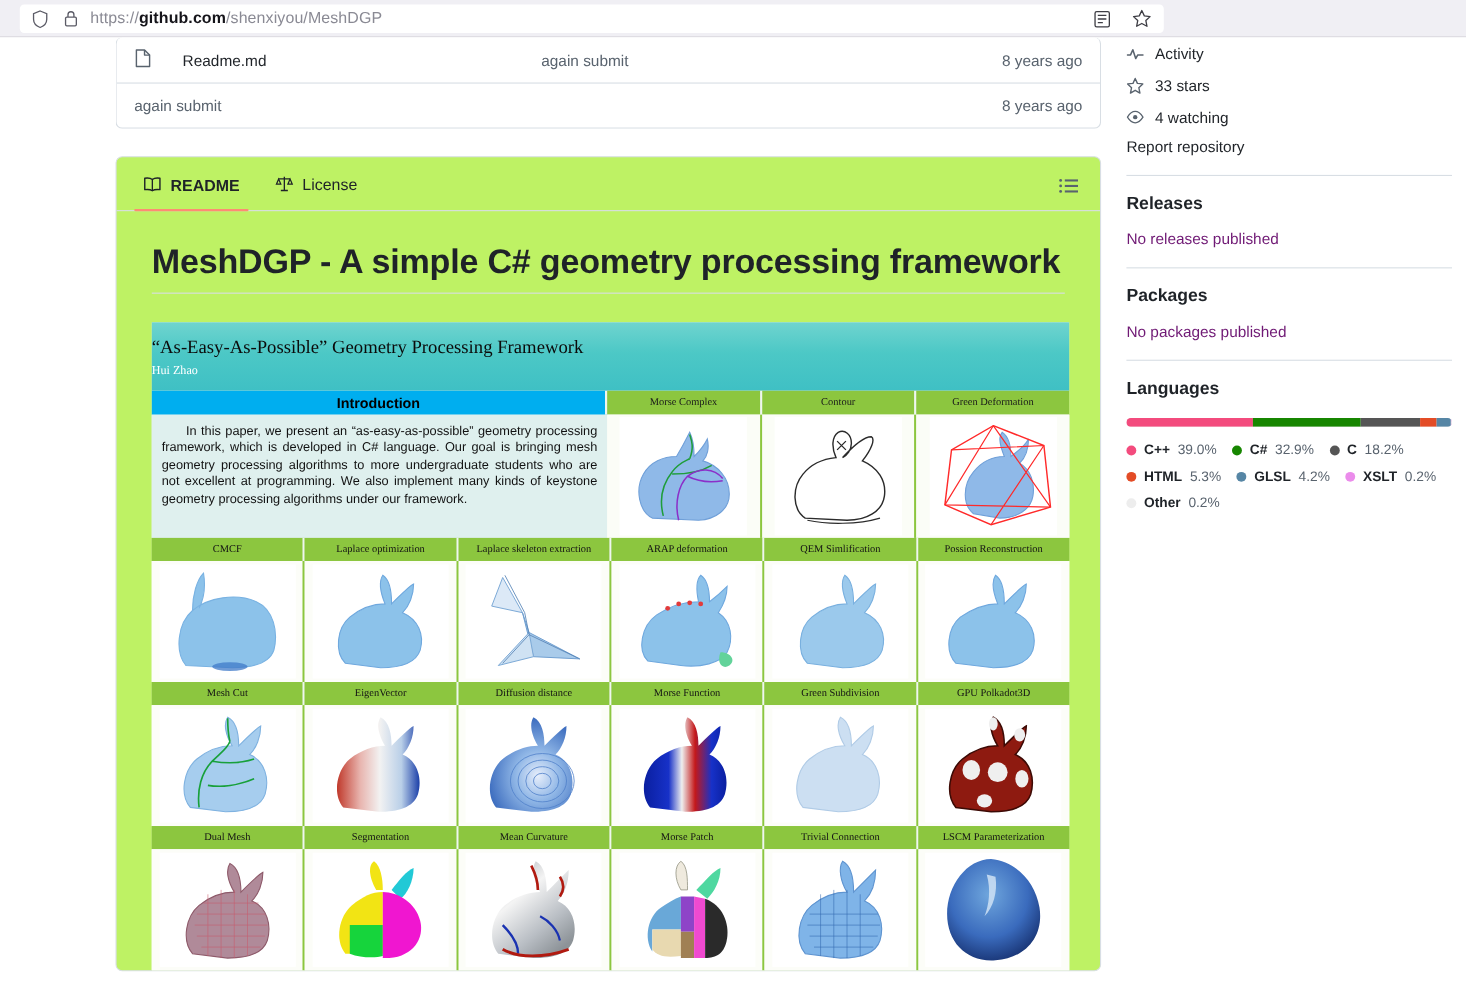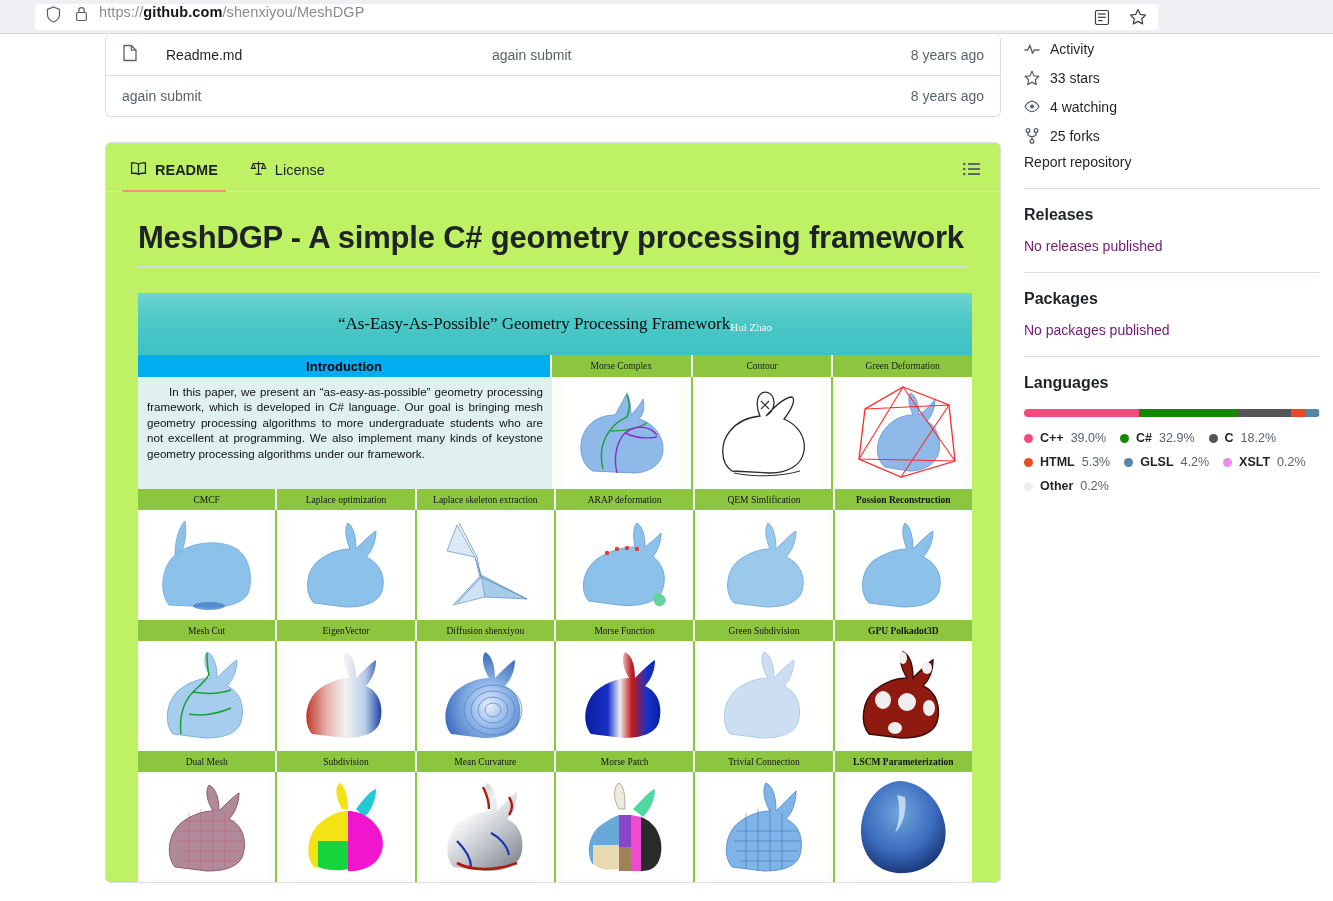--- a/index.html
+++ b/index.html
@@ -14,26 +14,25 @@
   
   #browser-chrome {
     position: absolute; top: 0; left: 0;
     width: 1333px; height: 34px;
     background: #f0eff4;
     border-bottom: 1px solid #d8d6dc;
     display: flex; align-items: center;
   }
   .urlbar {
     position: absolute; left: 18px; top: 4px;
-    width: 1123px; height: 26px;
+    width: 1040px; height: 26px;
     background: #ffffff;
     border-radius: 4px;
-    display: flex; align-items: flex-start;
+    display: flex; align-items: center;
     padding: 0 8px;
-    margin-left: 17px;
   }
   .chrome-icon { width: 20px; height: 20px; display: flex; align-items: center; justify-content: center; flex: 0 0 auto; }
   .url-text {
     font-size: 14.5px; color: #8a8a94; margin-left: 8px;
     white-space: nowrap; letter-spacing: 0.1px;
   }
   .url-text b { color: #15141a; font-weight: 700; }
   .url-right { position: absolute; right: 10px; top: 0; height: 26px; display: flex; align-items: center; gap: 16px; }
 
   
@@ -94,21 +93,21 @@
     font-size: 31px; font-weight: 600; color: #1f2328;
     padding-bottom: 10px; border-bottom: 1px solid #d8dee4;
     letter-spacing: -0.2px;
   }
 
   
   .teaser { margin-top: 26px; width: 834px; background: #eef6ef; }
   .banner {
     height: 62px;
     background: linear-gradient(180deg,#6fd4cf 0%, #4cc8c6 45%, #3fc0c4 100%);
-    display: flex; flex-direction: row; align-items: center; justify-content: center;
+    display: flex; flex-direction: column; justify-content: center;
     position: relative;
   }
   .banner-title { font-family: "Liberation Serif", serif; font-size: 17px; color: #0b0b0b; }
   .banner-author { font-family: "Liberation Serif", serif; font-size: 11px; color: #ffffff; margin-top: 5px; }
 
   .intro-strip { display: flex; height: 22px; }
   .intro-cell {
     background: #00aeef; color: #000; font-weight: 700;
     font-size: 13px; display: flex; align-items: center; justify-content: center;
     width: 414px; border-right: 2px solid #eef6ef;
@@ -135,21 +134,21 @@
   }
   .thumb-cell:last-child { border-right: none; }
 
   .label-row { display: flex; height: 21px; background: #8cc63f; }
   .label-cell {
     flex: 1; display: flex; align-items: center; justify-content: center;
     background: #8cc63f; color: #141414; font-size: 9.5px;
     font-family: "Liberation Serif", serif;
     border-right: 2px solid #eef6ef;
   }
-  .label-cell:last-child { border-right: none; font-weight: bold; }
+  .label-cell:last-child { border-right: none; }
 
   .img-row { display: flex; height: 110px; background: #fbfdf7; }
   .img-cell {
     flex: 1; display: flex; align-items: center; justify-content: center;
     background: #fcfdf8; border-right: 2px solid #8cc63f;
   }
   .img-cell:last-child { border-right: none; }
   .img-cell svg { display: block; }
 
   
@@ -375,21 +374,21 @@
               <svg width="124" height="104" viewBox="0 0 124 104">
                   <rect width="124" height="104" fill="#fff"></rect>
                 <path d="M28 90 C18 80 20 58 32 48 C44 40 56 36 66 36 C62 26 60 16 64 10 C70 14 72 26 72 36 C80 28 88 20 92 18 C92 28 88 38 82 44 C96 50 102 64 98 78 C94 90 80 94 62 94 Z" fill="#8cc2ea" stroke="#6fa8de" stroke-width="1"></path>
               </svg>
             </div>
           </div>
 
           <div class="label-row">
             <div class="label-cell">Mesh Cut</div>
             <div class="label-cell">EigenVector</div>
-            <div class="label-cell">Diffusion shenxiyou</div>
+            <div class="label-cell">Diffusion distance</div>
             <div class="label-cell">Morse Function</div>
             <div class="label-cell">Green Subdivision</div>
             <div class="label-cell">GPU Polkadot3D</div>
           </div>
           <div class="img-row">
             <div class="img-cell">
               <svg width="124" height="104" viewBox="0 0 124 104">
                   <rect width="124" height="104" fill="#fff"></rect>
                 <path d="M28 90 C18 78 22 56 34 46 C44 38 56 34 66 34 C60 24 58 14 62 8 C70 12 72 24 72 34 C80 26 88 18 92 16 C92 26 88 36 82 42 C96 48 100 64 96 78 C92 90 78 94 60 94 Z" fill="#a6cdee" stroke="#7fb2e0" stroke-width="1"></path>
                 <path d="M36 90 C34 74 38 58 48 48 C56 40 62 36 64 30 M64 30 C62 22 62 14 62 9 M48 48 C60 50 74 50 86 46 M44 70 C56 72 72 70 86 64" fill="none" stroke="#18a03a" stroke-width="1.5"></path>
@@ -460,21 +459,21 @@
                 <ellipse cx="42" cy="56" rx="8" ry="9" fill="#efefef"></ellipse>
                 <ellipse cx="66" cy="58" rx="9" ry="9" fill="#efefef"></ellipse>
                 <ellipse cx="88" cy="64" rx="6" ry="8" fill="#efefef"></ellipse>
                 <ellipse cx="54" cy="84" rx="7" ry="6" fill="#efefef"></ellipse>
               </svg>
             </div>
           </div>
 
           <div class="label-row">
             <div class="label-cell">Dual Mesh</div>
-            <div class="label-cell">Subdivision</div>
+            <div class="label-cell">Segmentation</div>
             <div class="label-cell">Mean Curvature</div>
             <div class="label-cell">Morse Patch</div>
             <div class="label-cell">Trivial Connection</div>
             <div class="label-cell">LSCM Parameterization</div>
           </div>
           <div class="img-row">
             <div class="img-cell">
               <svg width="124" height="104" viewBox="0 0 124 104">
                   <rect width="124" height="104" fill="#fff"></rect>
                 <path d="M30 92 C20 80 24 58 36 48 C46 40 58 36 68 36 C62 26 60 16 64 10 C72 14 74 26 74 36 C82 28 90 20 94 18 C94 28 90 38 84 44 C98 50 102 66 98 80 C94 92 80 96 62 96 Z" fill="#b08a99" stroke="#8e5a6a" stroke-width="1"></path>
@@ -580,31 +579,20 @@
     <div class="side-stat">
       <span class="ic">
         <svg width="17" height="13" viewBox="0 0 17 13">
             <path d="M1 6.5 C3.6 2.4 6 1 8.5 1 C11 1 13.4 2.4 16 6.5 C13.4 10.6 11 12 8.5 12 C6 12 3.6 10.6 1 6.5 Z" fill="none" stroke="#59636e" stroke-width="1.25"></path>
             <circle cx="8.5" cy="6.5" r="2.1" fill="#59636e"></circle>
           </svg>
       </span>
       <span>4 watching</span>
     </div>
 
-    <div class="side-stat">
-      <span class="ic">
-        <svg width="14" height="16" viewBox="0 0 14 16">
-            <circle cx="3" cy="2.6" r="1.9" fill="none" stroke="#59636e" stroke-width="1.3"></circle>
-            <circle cx="11" cy="2.6" r="1.9" fill="none" stroke="#59636e" stroke-width="1.3"></circle>
-            <circle cx="7" cy="13.2" r="1.9" fill="none" stroke="#59636e" stroke-width="1.3"></circle>
-            <path d="M3 4.6 V6.4 C3 8 5 8.3 7 8.6 V11.3 M11 4.6 V6.4 C11 8 9 8.3 7 8.6" fill="none" stroke="#59636e" stroke-width="1.3"></path>
-          </svg>
-      </span>
-      <span>25 forks</span>
-    </div>
 
     <div class="side-link">Report repository</div>
 
     <div class="side-sep"></div>
     <div class="side-h">Releases</div>
     <div class="side-muted">No releases published</div>
 
     <div class="side-sep"></div>
     <div class="side-h">Packages</div>
     <div class="side-muted">No packages published</div>

